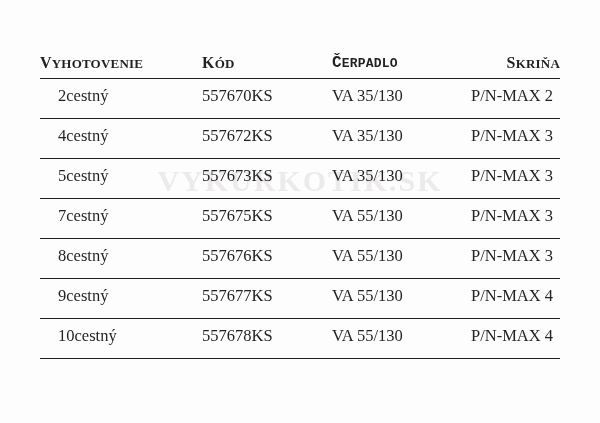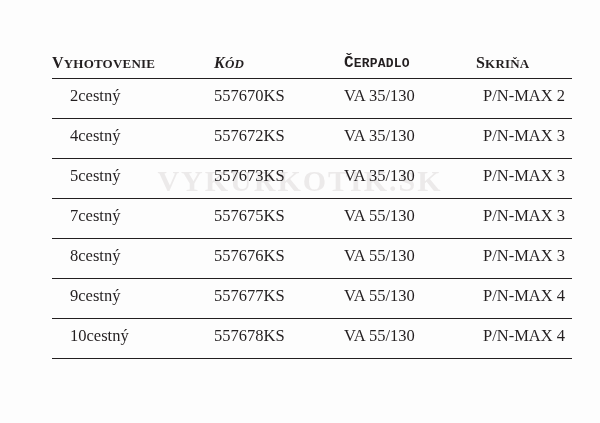--- a/index.html
+++ b/index.html
@@ -34,21 +34,21 @@
     font-size: 30px;
     letter-spacing: 2px;
     color: rgba(120, 110, 105, 0.13);
     font-weight: 700;
     pointer-events: none;
     user-select: none;
     white-space: nowrap;
   }
   table.spec {
     position: absolute;
-    left: 52px;
+    left: 40px;
     top: 18px;
     width: 520px;
     border-collapse: collapse;
     table-layout: fixed;
   }
   table.spec col.c1 { width: 150px; }
   table.spec col.c2 { width: 132px; }
   table.spec col.c3 { width: 128px; }
   table.spec col.c4 { width: 110px; }
 
@@ -62,23 +62,23 @@
     letter-spacing: 0.2px;
     vertical-align: bottom;
     height: 54px;
   }
   thead th .cap {
     font-size: 16px;
   }
   thead th .sc {
     font-size: 13px;
   }
-  thead th.h-kod { padding-left: 12px; font-style: italic; }
+  thead th.h-kod { padding-left: 12px; }
   thead th.h-cerpadlo { padding-left: 10px; font-family: Liberation Mono, monospace; }
-  thead th.h-skrina { padding-left: 14px; }
+  thead th.h-skrina { padding-left: 14px; text-align: right; }
 
   thead tr.rule-row th {
     height: 0;
     padding: 0;
   }
   .header-rule {
     border-bottom: 1.6px solid #231f20;
   }
 
   tbody td {

